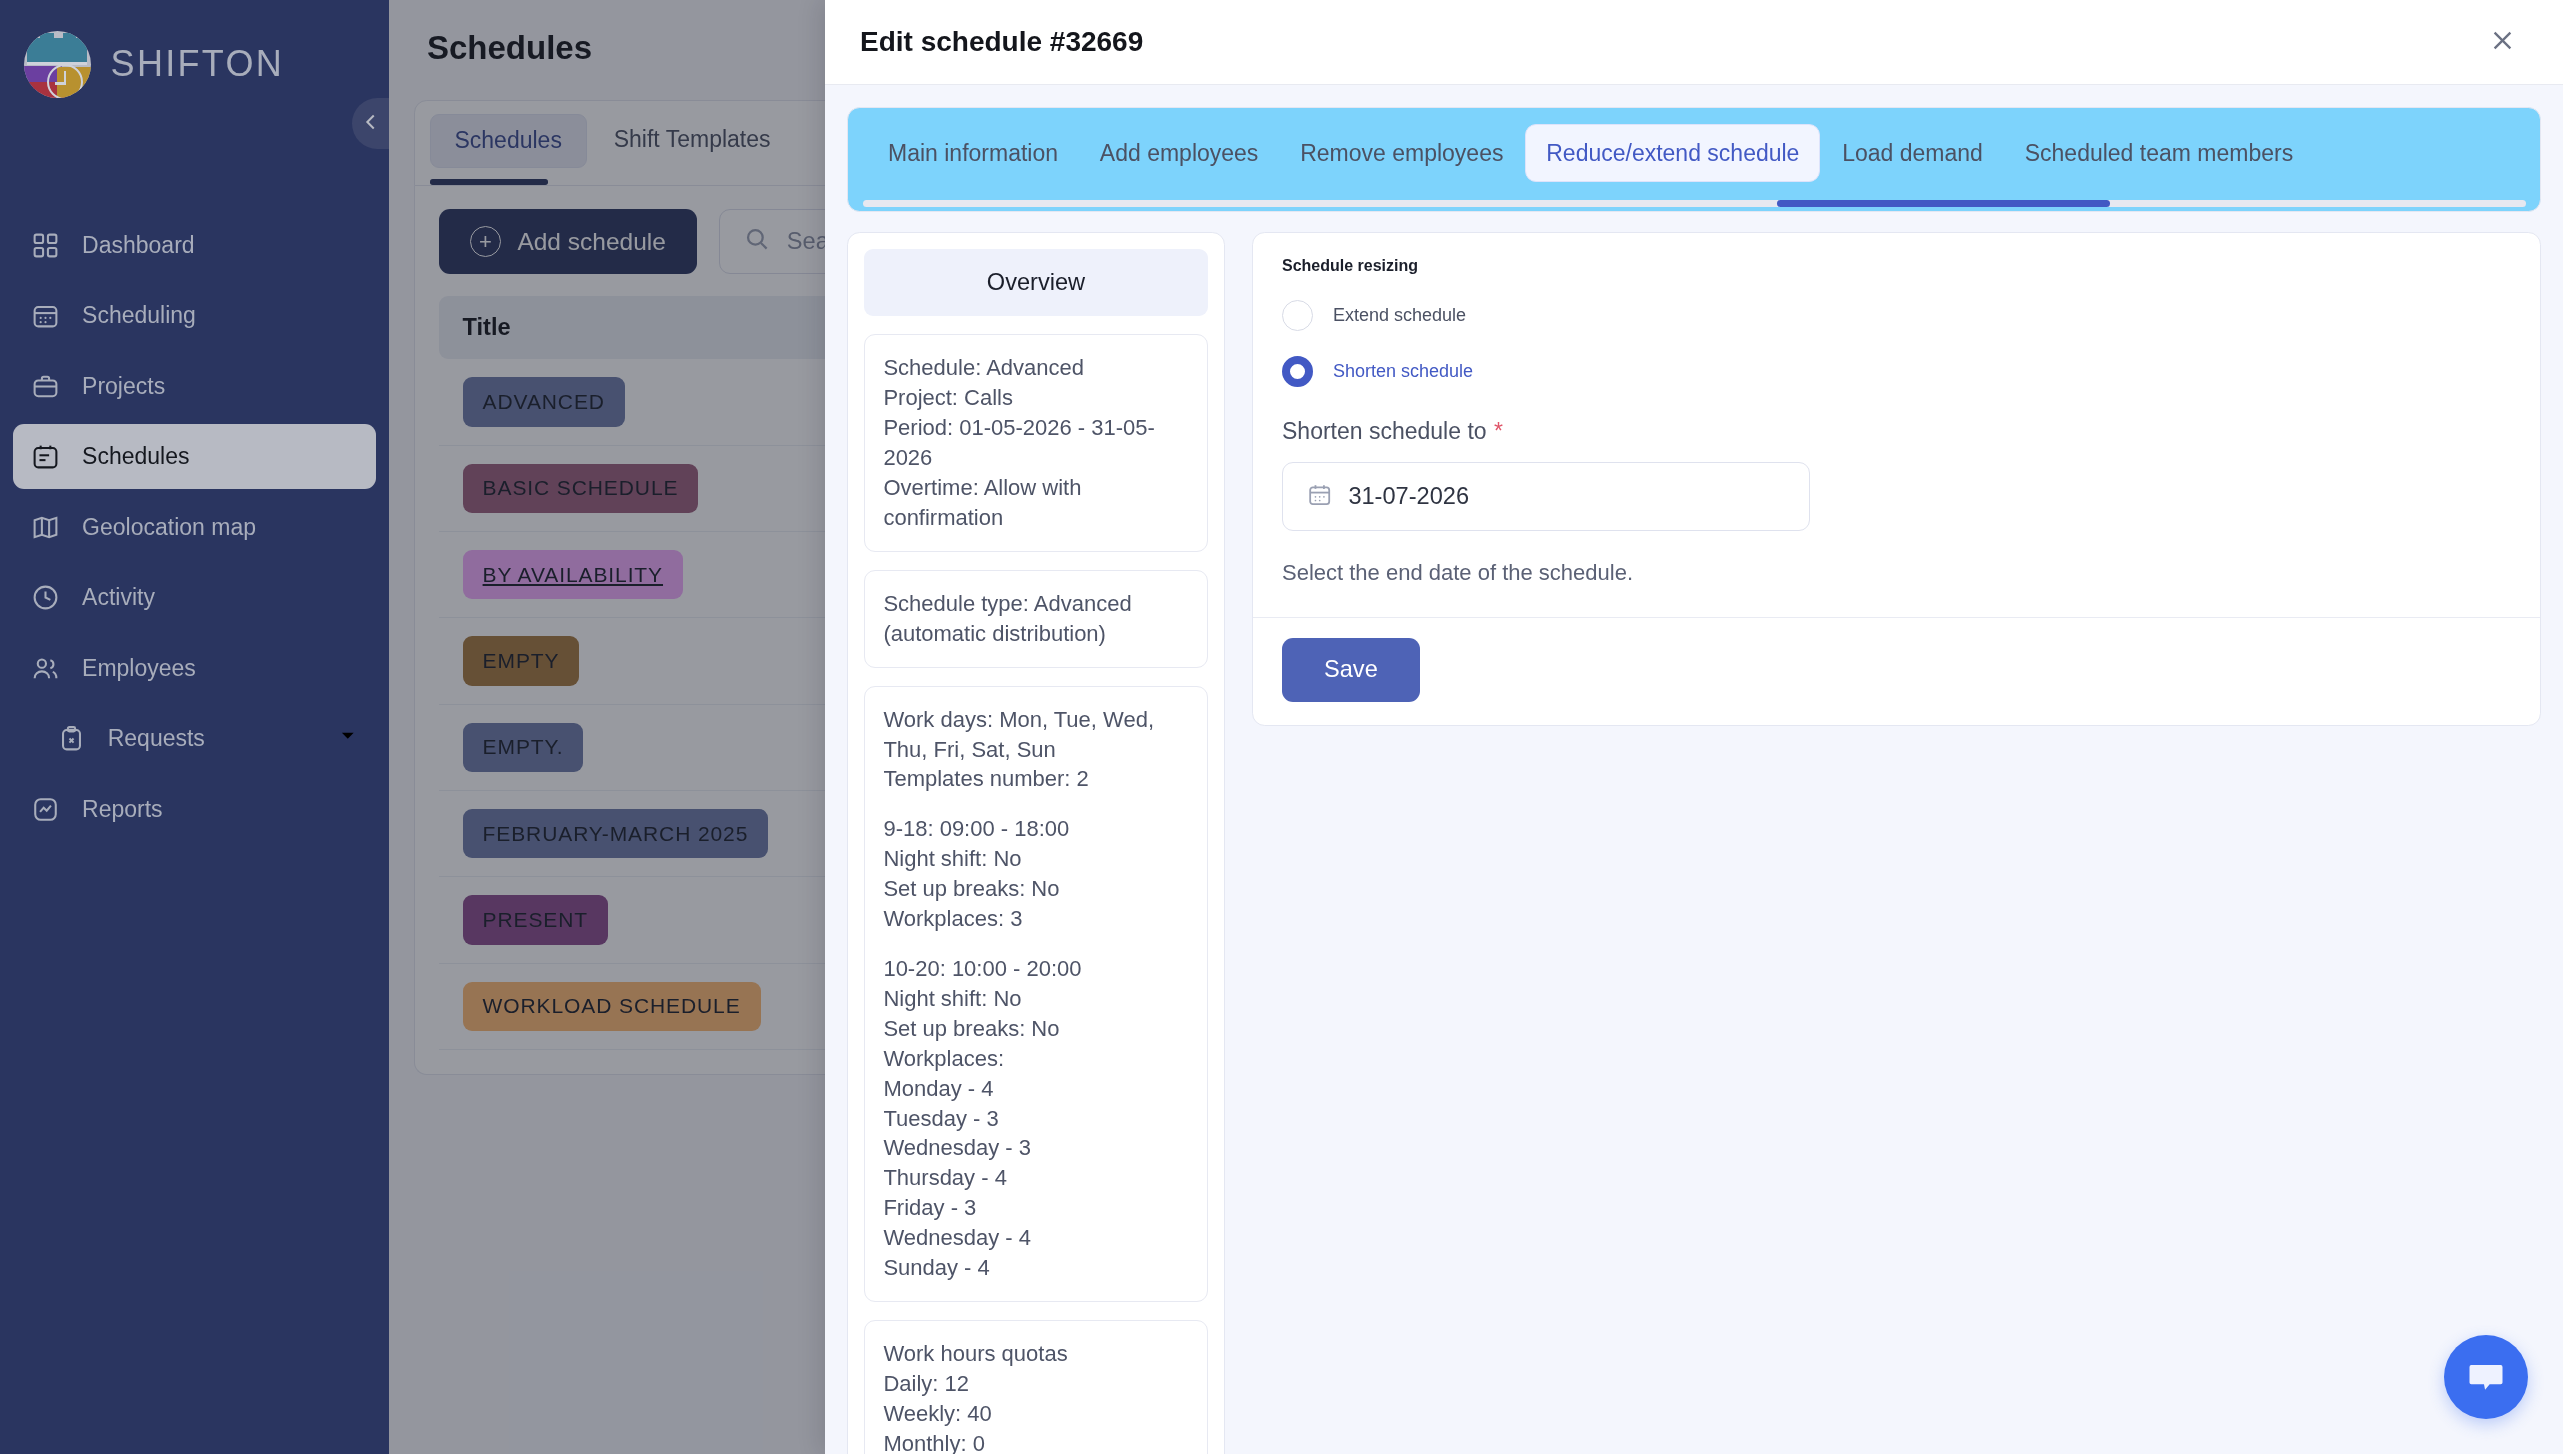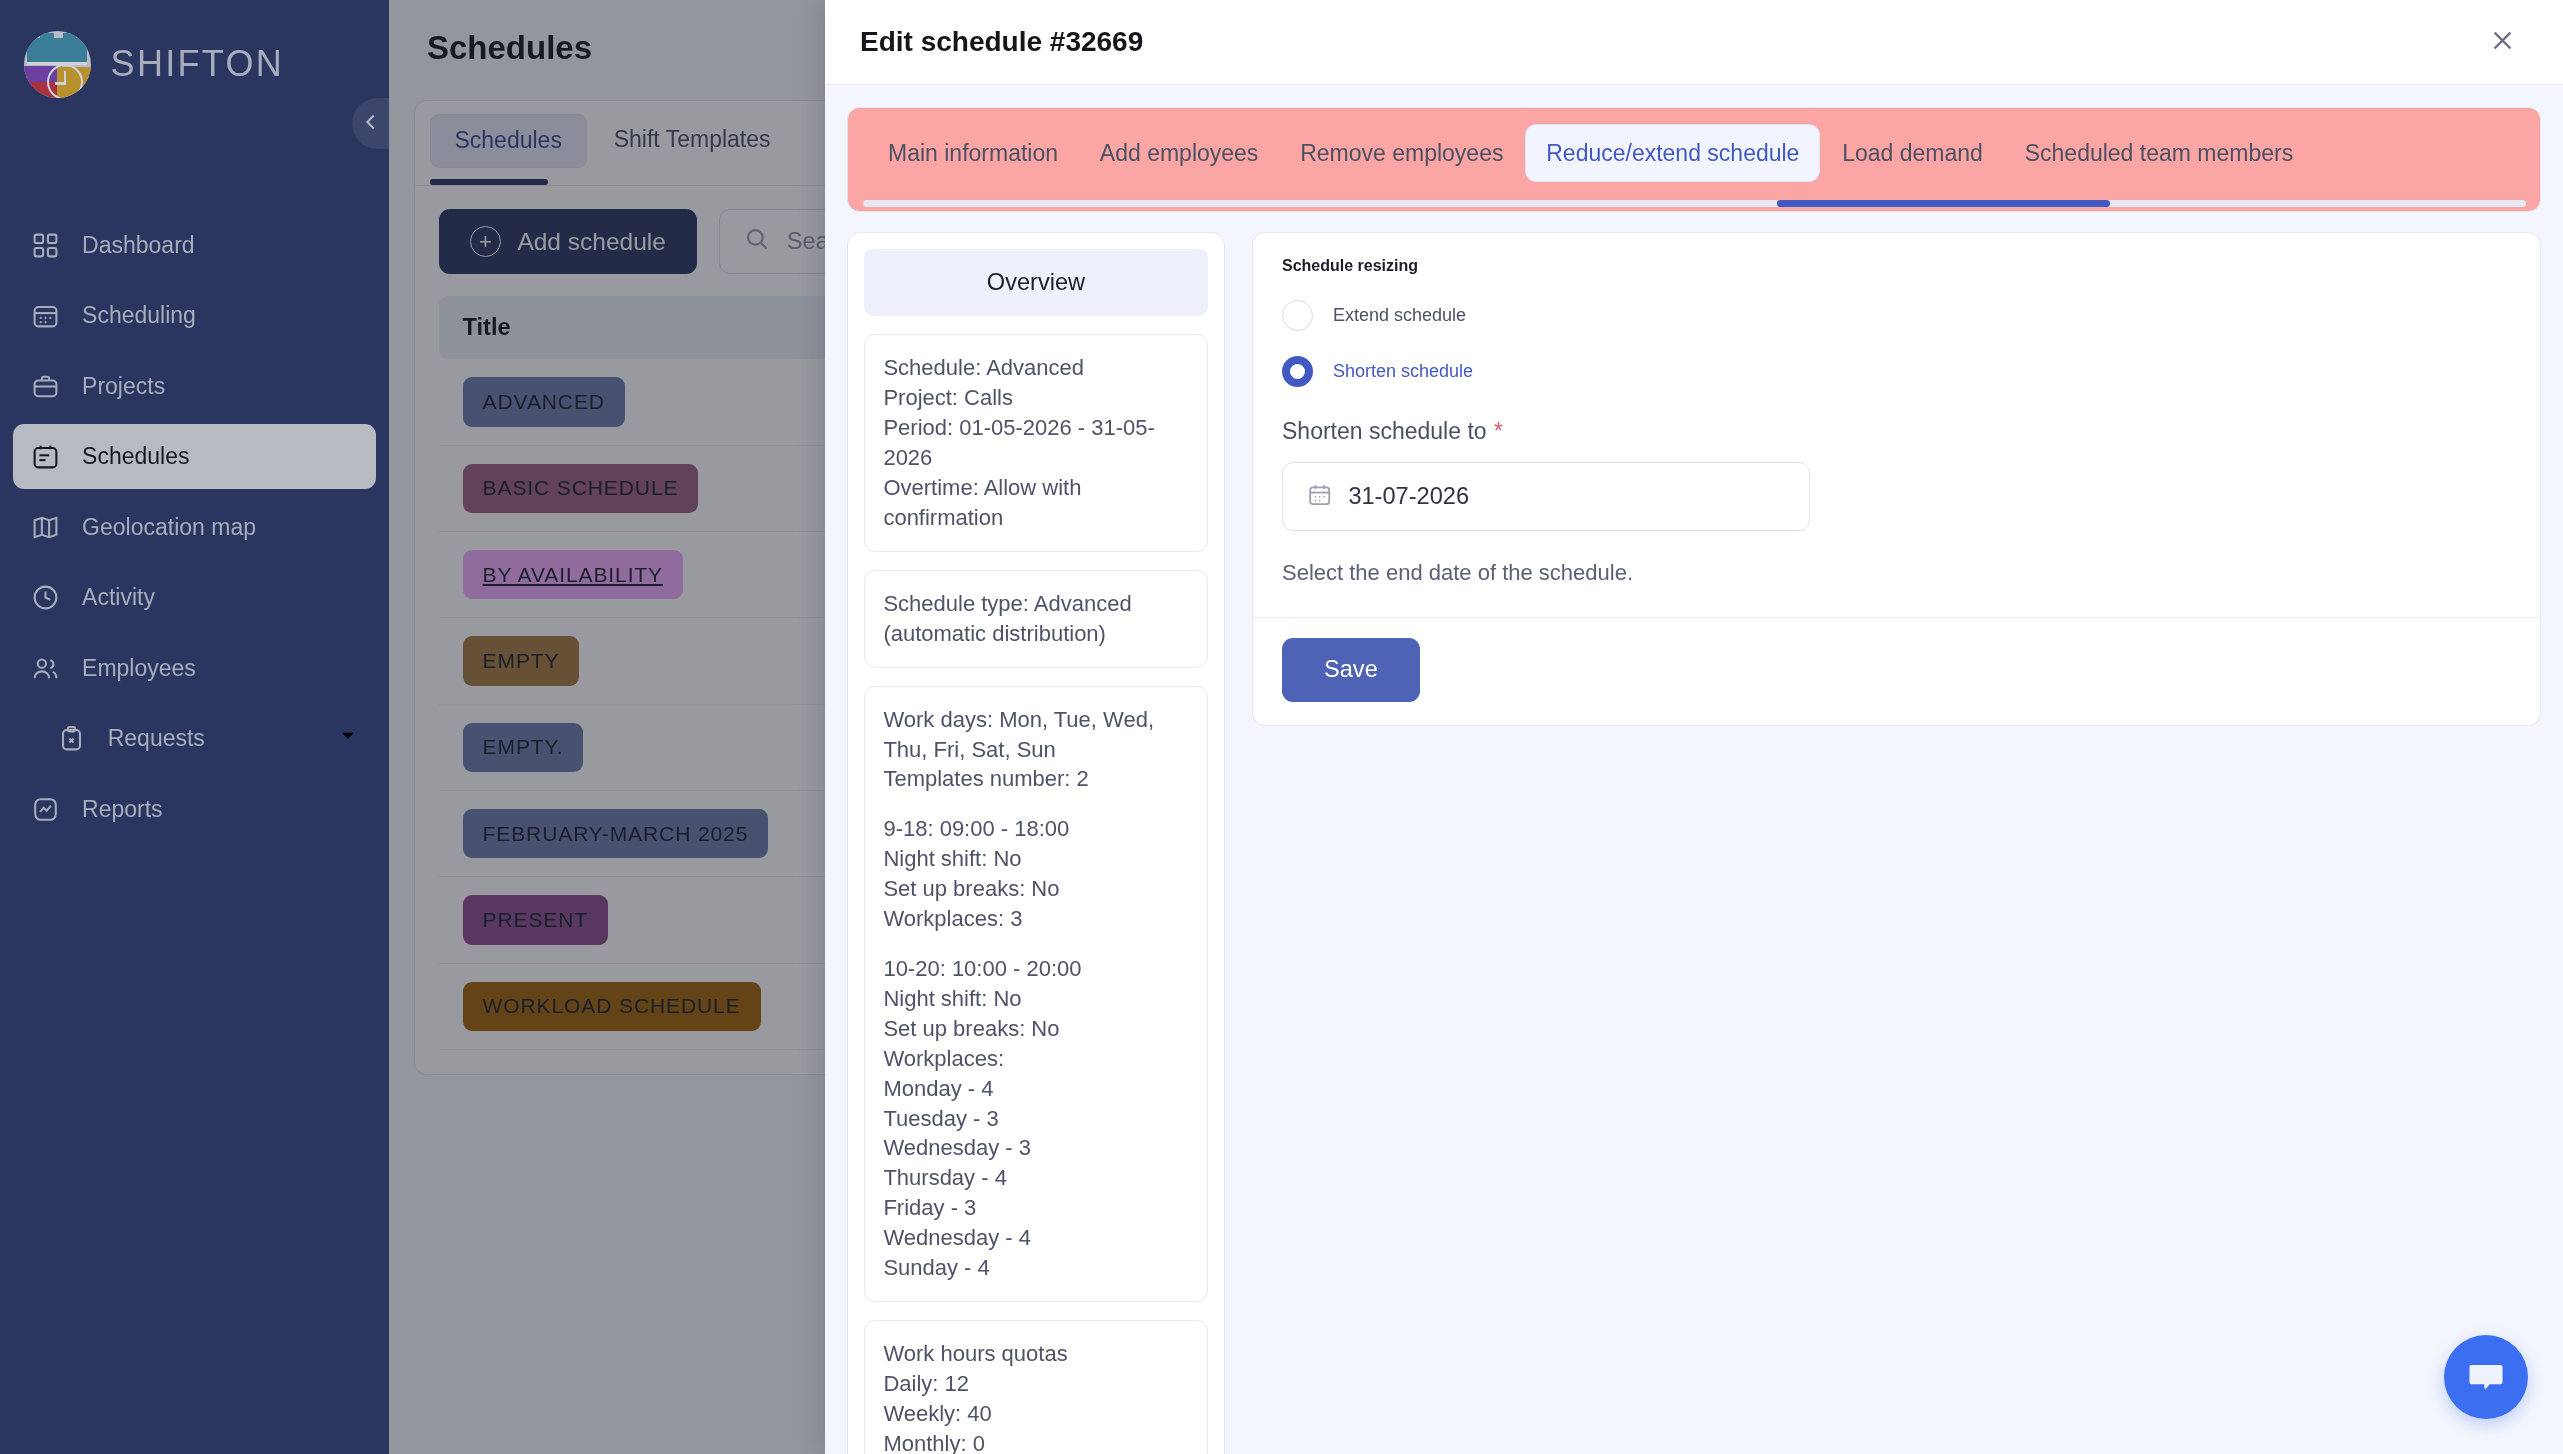--- a/index.html
+++ b/index.html
@@ -130,21 +130,21 @@
   }
   .modal-title { font-size: 28px; font-weight: 700; color: #14161c; }
   .modal-close { margin-left: auto; cursor: pointer; padding: 9px; }
   .modal-close svg { width: 27px; height: 27px; stroke: #6b7183; stroke-width: 2; fill: none; }
 
   .modal-body {
     flex: 1; background: #f4f6fd; padding: 22px 22px 0 22px; overflow: hidden;
   }
 
   .tabbar-wrap {
-    background: #fca5a5; border: 0.9px solid #e4e7f2; border-radius: 12.7px;
+    background: #7dd3fc; border: 0.9px solid #e4e7f2; border-radius: 12.7px;
     padding: 16.4px 20px 0 20px; position: relative; height: 105px;
   }
   .tabbar { display: flex; align-items: center; gap: 1.8px; }
   .mtab {
     font-size: 23px; color: #4b5163; padding: 14.5px 20px; border-radius: 11px; cursor: pointer;
     white-space: nowrap;
   }
   .mtab.active {
     color: #4259c4; background: #f2f5ff; border: 0.9px solid #dde3fb;
   }
@@ -386,21 +386,21 @@
           <div class="tbl-row">
             <span class="badge" style="background: rgb(109, 123, 168);">EMPTY.</span>
           </div>
           <div class="tbl-row">
             <span class="badge" style="background: rgb(109, 123, 168);">FEBRUARY-MARCH 2025</span>
           </div>
           <div class="tbl-row">
             <span class="badge" style="background: rgb(138, 76, 140);">PRESENT</span>
           </div>
           <div class="tbl-row">
-            <span class="badge" style="background: #a16207;">WORKLOAD SCHEDULE</span>
+            <span class="badge" style="background: #fdba74;">WORKLOAD SCHEDULE</span>
           </div>
         </div>
     </div>
 
     <div class="overlay-dim"></div>
   </div>
 
   <div class="modal">
     <div class="modal-head">
       <div class="modal-title">Edit schedule #32669</div>

